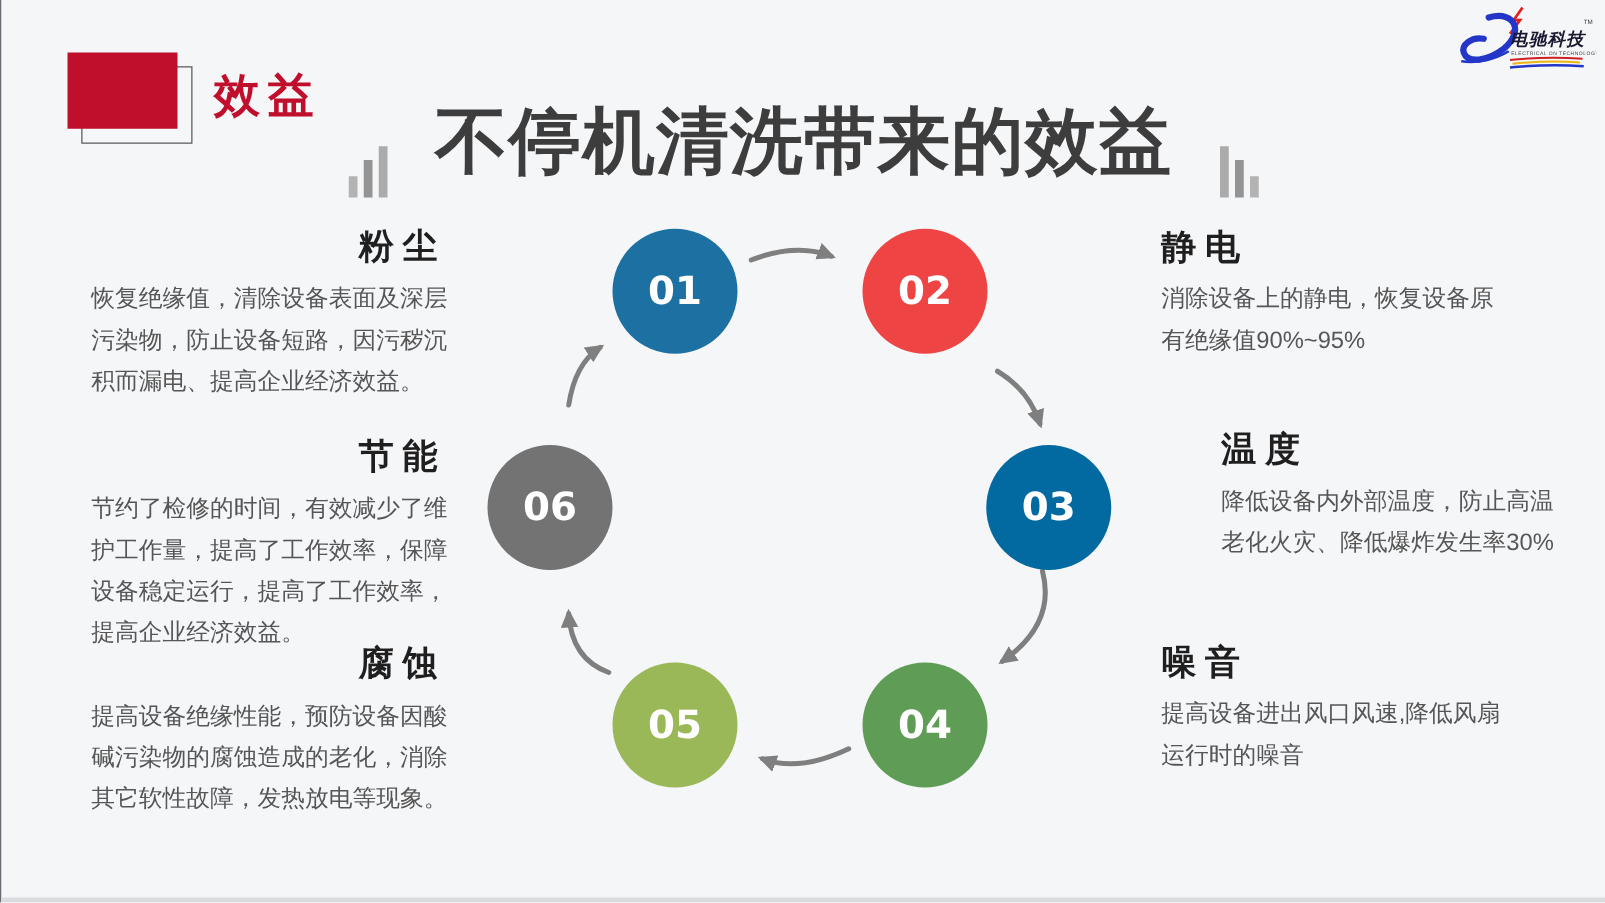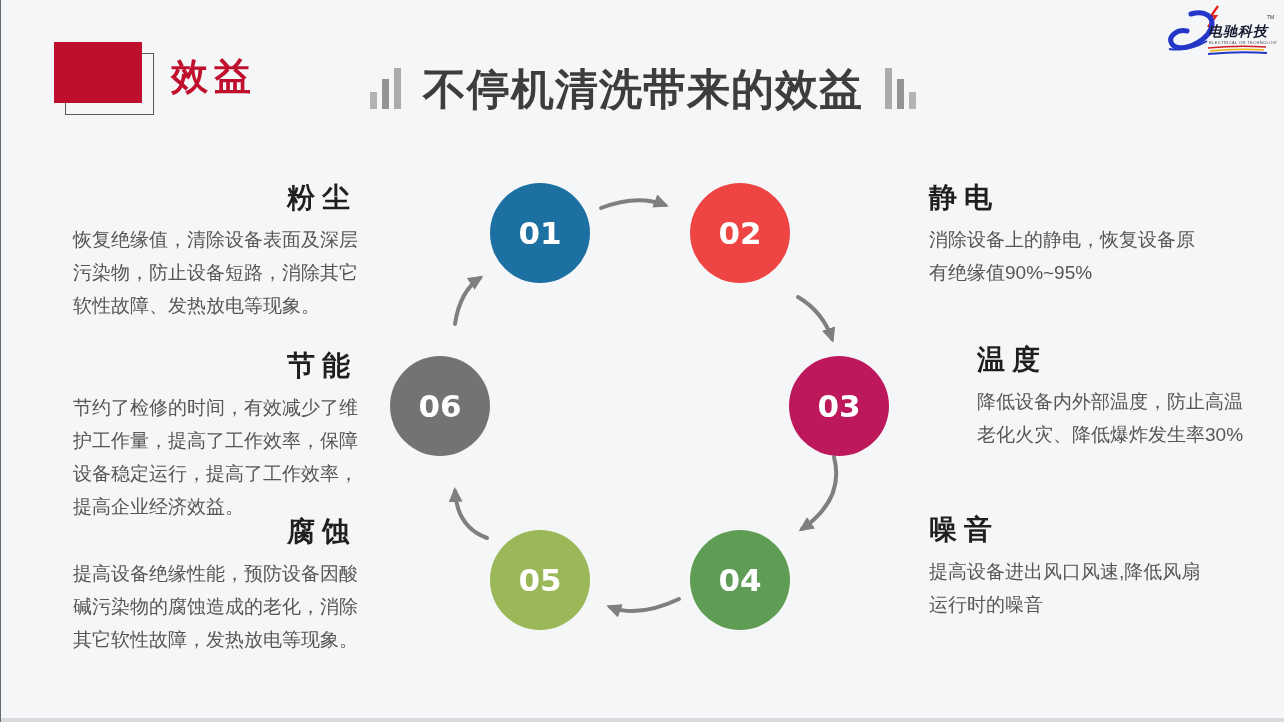--- a/index.html
+++ b/index.html
@@ -9,22 +9,22 @@
     background:#f5f6f8;border-left:1px solid #676b73;
   }
   
   .accent-rect{position:absolute;left:53px;top:42px;width:88px;height:61px;z-index:2;}
   .accent-rect-outline{position:absolute;left:64px;top:53px;width:87px;height:60px;
     border:1px solid #5a5a5a;background:transparent;z-index:1;}
   .section-label{position:absolute;left:170px;top:52px;font-size:37px;font-weight:bold;
     letter-spacing:6px;z-index:3;}
   .title-row{position:absolute;left:0;top:66px;width:100%;display:flex;
     justify-content:center;align-items:flex-end;gap:22px;}
-  .page-title{font-size:43px;font-weight:800;color:#3d3d3d;letter-spacing:1px;
-    line-height:1.1;margin:0;}
+  .page-title{font-size:58px;font-weight:800;color:#3d3d3d;letter-spacing:1px;
+    line-height:1.1;margin:16px;}
   .bars{display:flex;align-items:flex-end;gap:5px;padding-bottom:4px;}
   .bars span{display:block;width:7px;}
   .bars .b-s{height:17px;background:#b3b3b3;}
   .bars .b-m{height:30px;background:#949494;}
   .bars .b-l{height:41px;background:#ababab;}
   
   .logo{position:absolute;right:8px;top:5px;width:116px;height:58px;}
   
   .circle{position:absolute;width:100px;height:100px;border-radius:50%;
     display:flex;align-items:center;justify-content:center;
@@ -89,28 +89,28 @@
     <path d="M240 58 Q 276 44 304 55" fill="none" stroke-width="4" stroke-linecap="round" marker-end="url(#ah)" stroke="#7f7f7f"></path>
     <path d="M437 147 Q 462 162 471 189" fill="none" stroke-width="4" stroke-linecap="round" marker-end="url(#ah)" stroke="#7f7f7f"></path>
     <path d="M473 307 Q 484 349 441 379" fill="none" stroke-width="4" stroke-linecap="round" marker-end="url(#ah)" stroke="#7f7f7f"></path>
     <path d="M318 449 Q 278 468 249 457" fill="none" stroke-width="4" stroke-linecap="round" marker-end="url(#ah)" stroke="#7f7f7f"></path>
     <path d="M126 388 Q 96 377 94 341" fill="none" stroke-width="4" stroke-linecap="round" marker-end="url(#ah)" stroke="#7f7f7f"></path>
     <path d="M94 174 Q 99 141 119 128" fill="none" stroke-width="4" stroke-linecap="round" marker-end="url(#ah)" stroke="#7f7f7f"></path>
   </svg>
 
   <div class="circle c01" style="background: rgb(29, 112, 162);">01</div>
   <div class="circle c02" style="background: #ef4444;">02</div>
-  <div class="circle c03" style="background: #be185d;">03</div>
+  <div class="circle c03" style="background: #0369a1;">03</div>
   <div class="circle c04" style="background: rgb(95, 157, 86);">04</div>
   <div class="circle c05" style="background: rgb(154, 184, 88);">05</div>
   <div class="circle c06" style="background: #737373;">06</div>
 
   <div class="benefit bl bl1">
     <h3>粉尘</h3>
-    <p>恢复绝缘值，清除设备表面及深层污染物，防止设备短路，消除其它软性故障、发热放电等现象。</p>
+    <p>恢复绝缘值，清除设备表面及深层污染物，防止设备短路，因污秽沉积而漏电、提高企业经济效益。</p>
   </div>
   <div class="benefit bl bl2">
     <h3>节能</h3>
     <p>节约了检修的时间，有效减少了维护工作量，提高了工作效率，保障设备稳定运行，提高了工作效率，提高企业经济效益。</p>
   </div>
   <div class="benefit bl bl3">
     <h3>腐蚀</h3>
     <p>提高设备绝缘性能，预防设备因酸碱污染物的腐蚀造成的老化，消除其它软性故障，发热放电等现象。</p>
   </div>
 

